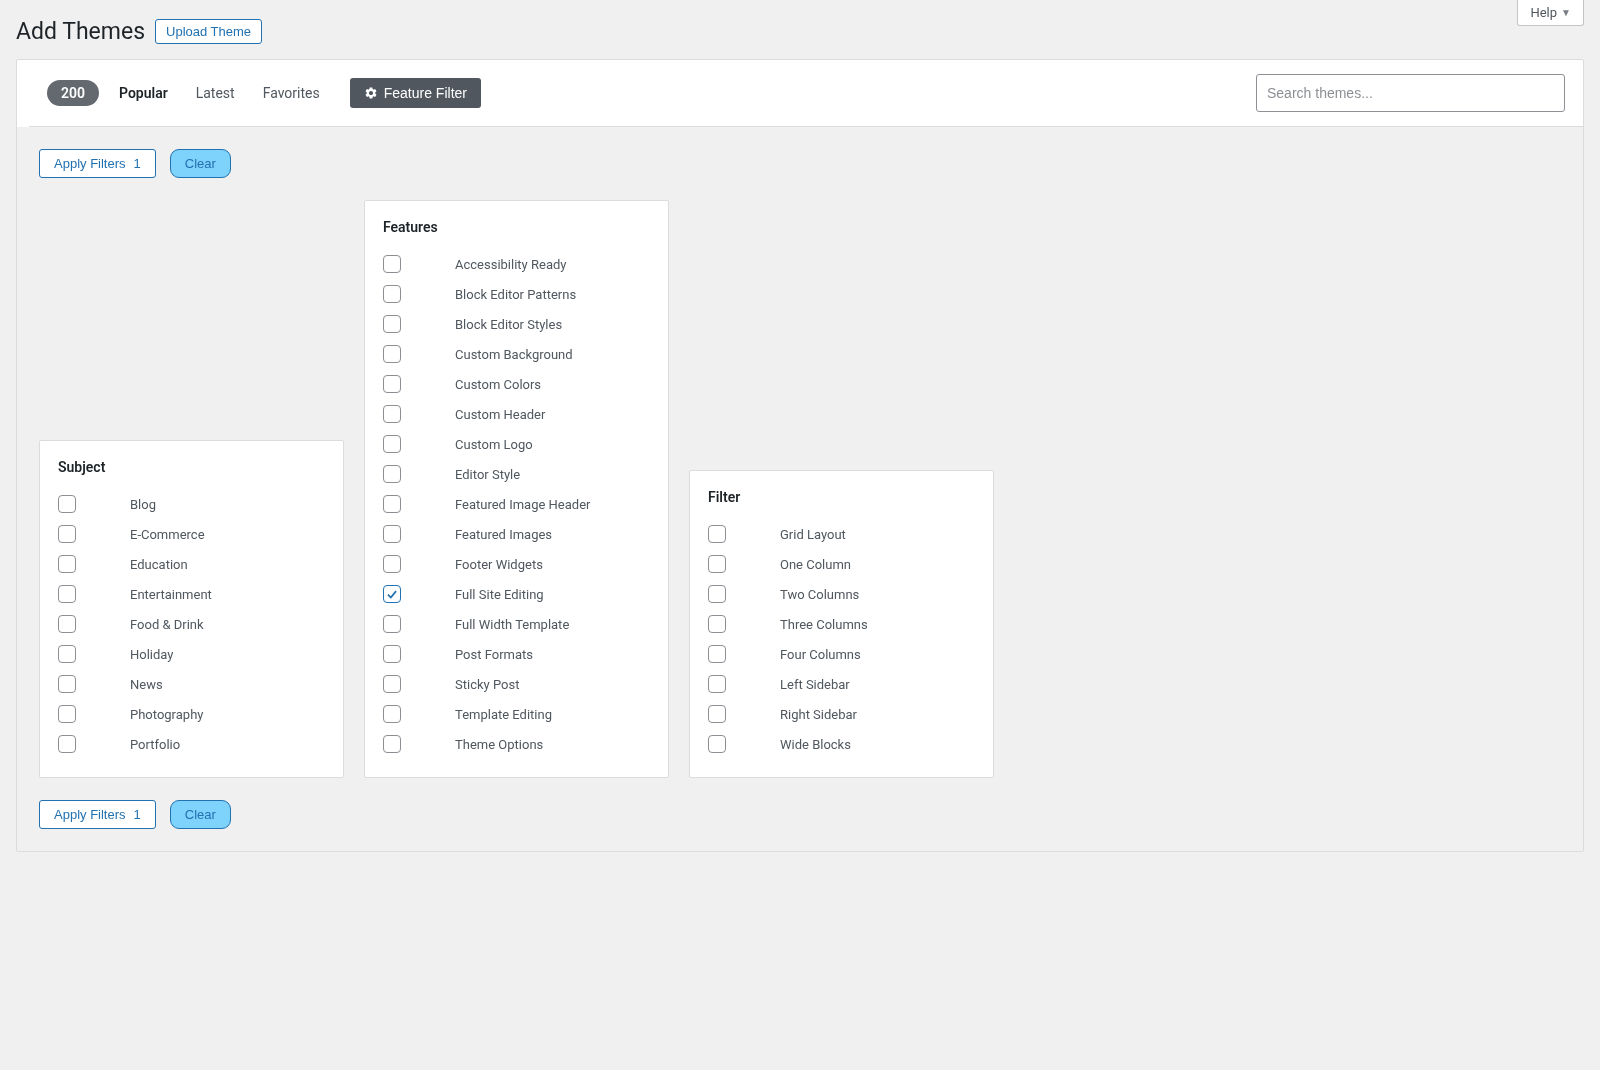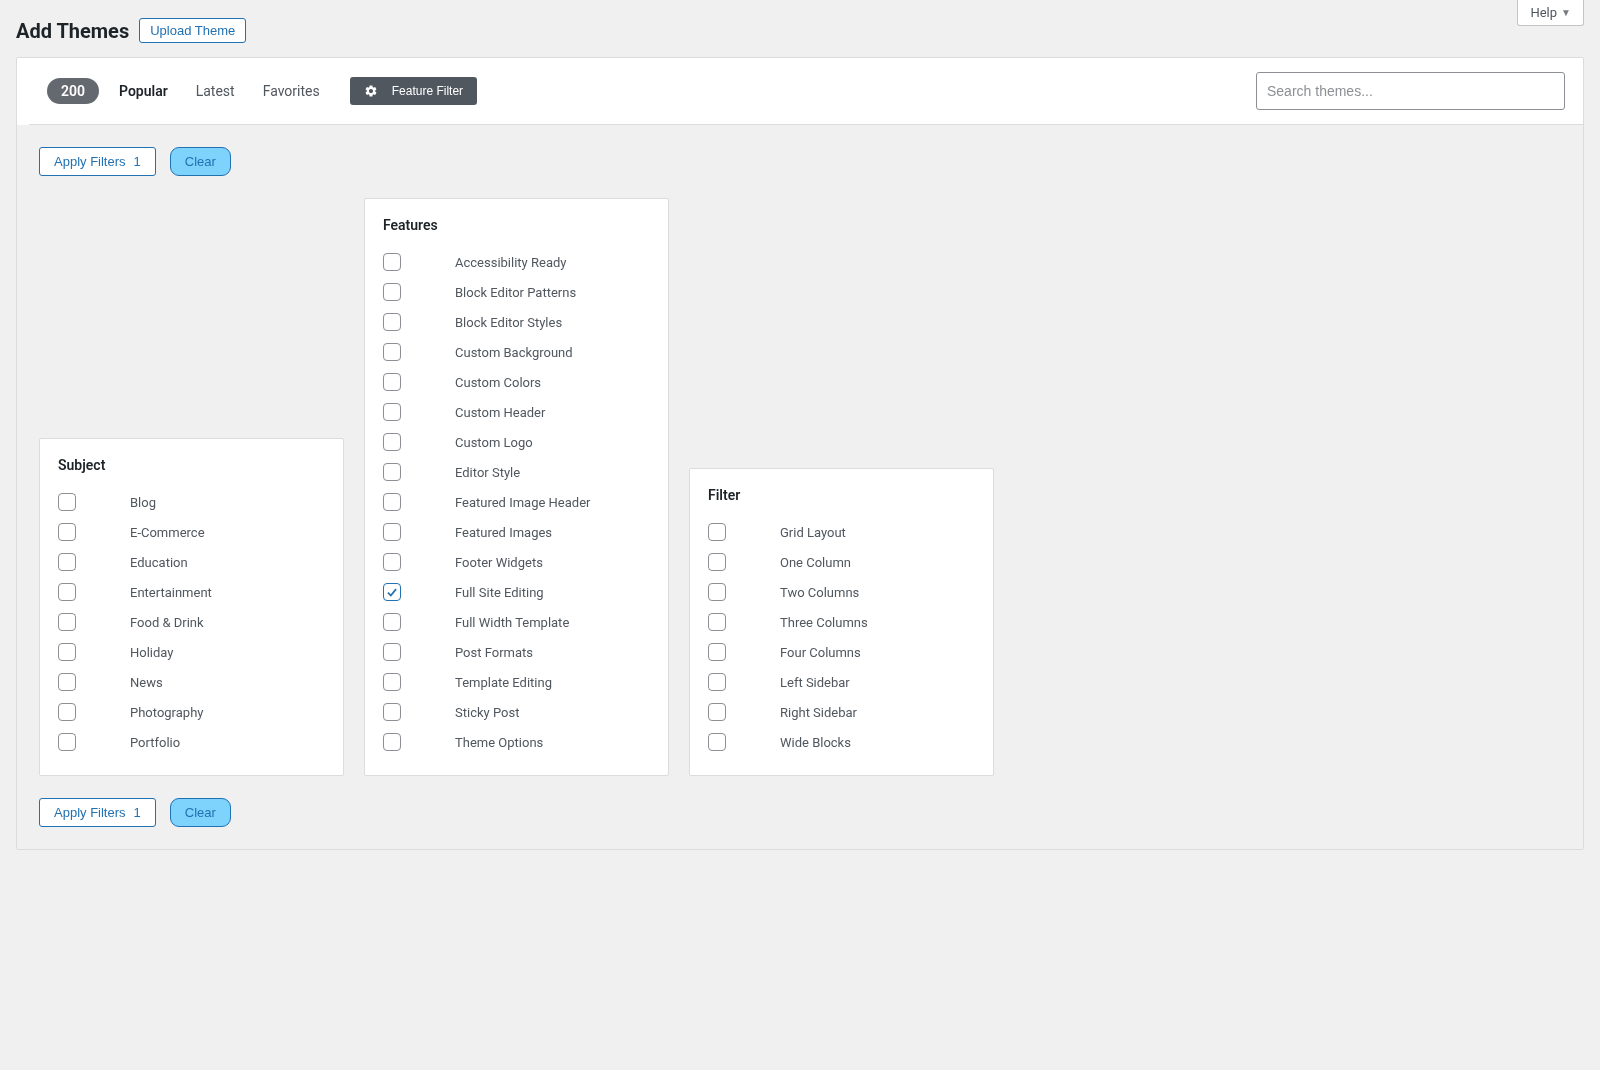--- a/index.html
+++ b/index.html
@@ -17,22 +17,22 @@
       padding: 10px 16px 20px 16px;
     }
     .header-row {
       display: flex;
       align-items: center;
       gap: 10px;
       padding: 8px 0 14px 0;
       position: relative;
     }
     .page-title {
-      font-size: 20px;
-      font-weight: 700;
+      font-size: 23px;
+      font-weight: 400;
       color: #1d2327;
     }
     .upload-btn {
       background: #fff;
       border: 1px solid #2271b1;
       color: #2271b1;
       padding: 4px 10px;
       font-size: 13px;
       border-radius: 3px;
       cursor: pointer;
@@ -88,25 +88,25 @@
     .filter-link.active {
       color: #1d2327;
       font-weight: 600;
     }
     .feature-filter-btn {
       background: #50575e;
       color: #fff;
       border: none;
       padding: 7px 14px;
       border-radius: 3px;
-      font-size: 12px;
-      cursor: pointer;
-      display: flex;
-      align-items: center;
-      gap: 14px;
+      font-size: 14px;
+      cursor: pointer;
+      display: flex;
+      align-items: center;
+      gap: 6px;
       margin-left: 10px;
     }
     .gear-icon {
       width: 14px;
       height: 14px;
       fill: #fff;
     }
     .search-wrap {
       margin-left: auto;
     }
@@ -349,25 +349,25 @@
               <div class="check-row">
                 <div class="checkbox"></div>
                 <span class="check-label">Full Width Template</span>
               </div>
               <div class="check-row">
                 <div class="checkbox"></div>
                 <span class="check-label">Post Formats</span>
               </div>
               <div class="check-row">
                 <div class="checkbox"></div>
+                <span class="check-label">Sticky Post</span>
+              </div>
+              <div class="check-row">
+                <div class="checkbox"></div>
                 <span class="check-label">Template Editing</span>
-              </div>
-              <div class="check-row">
-                <div class="checkbox"></div>
-                <span class="check-label">Sticky Post</span>
               </div>
               <div class="check-row">
                 <div class="checkbox"></div>
                 <span class="check-label">Theme Options</span>
               </div>
             </div>
         </div>
         <div class="filter-group">
           <h3>Filter</h3>
           <div id="group-layout">

